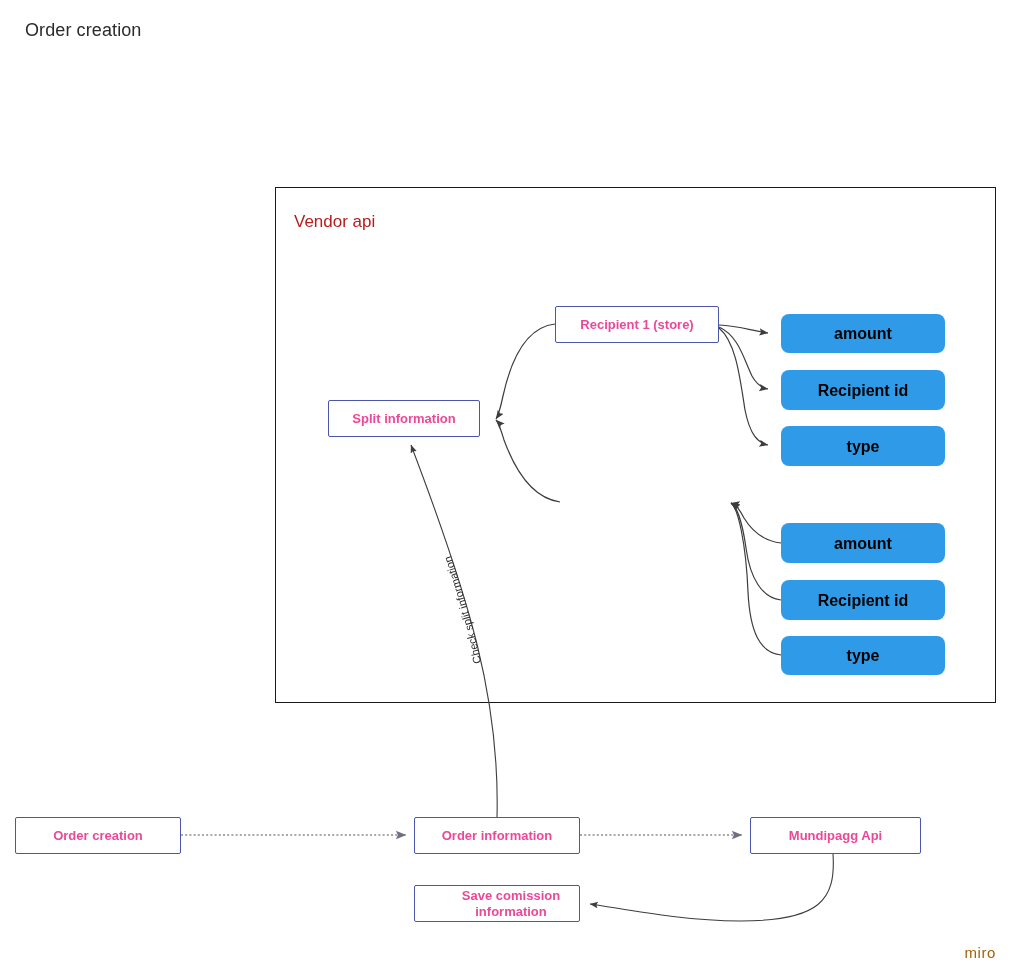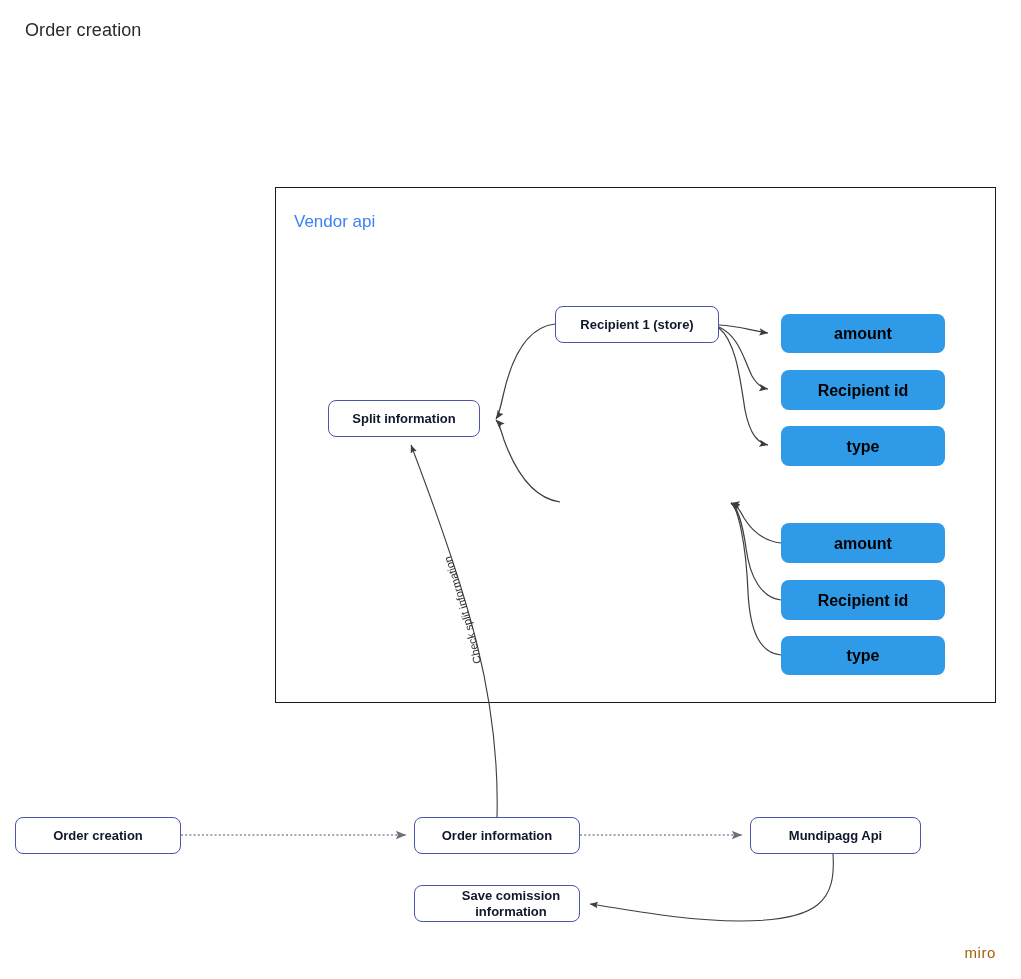--- a/index.html
+++ b/index.html
@@ -44,45 +44,45 @@
     height: 516px;
     border: 1.6px solid #1a1a1a;
     background: #ffffff;
     box-sizing: border-box;
   }
   .frame-title {
     position: absolute;
     left: 294px;
     top: 212px;
     font-size: 17px;
-    color: #3b82f6;
+    color: #b91c1c;
     white-space: nowrap;
   }
 
   
   #wires {
     position: absolute;
     left: 0; top: 0;
     width: 1021px;
     height: 979px;
     pointer-events: none;
   }
 
   
   .node {
     position: absolute;
     box-sizing: border-box;
     display: flex;
     align-items: center;
     justify-content: center;
     text-align: center;
-    border-radius: 8px;
+    border-radius: 2px;
     background: #ffffff;
     border: 1.6px solid #4a55ab;
-    color: #0f172a;
+    color: #ec4899;
     font-weight: bold;
     font-size: 13px;
     line-height: 15px;
     padding: 0 8px;
   }
 
   .chip {
     position: absolute;
     box-sizing: border-box;
     display: flex;

